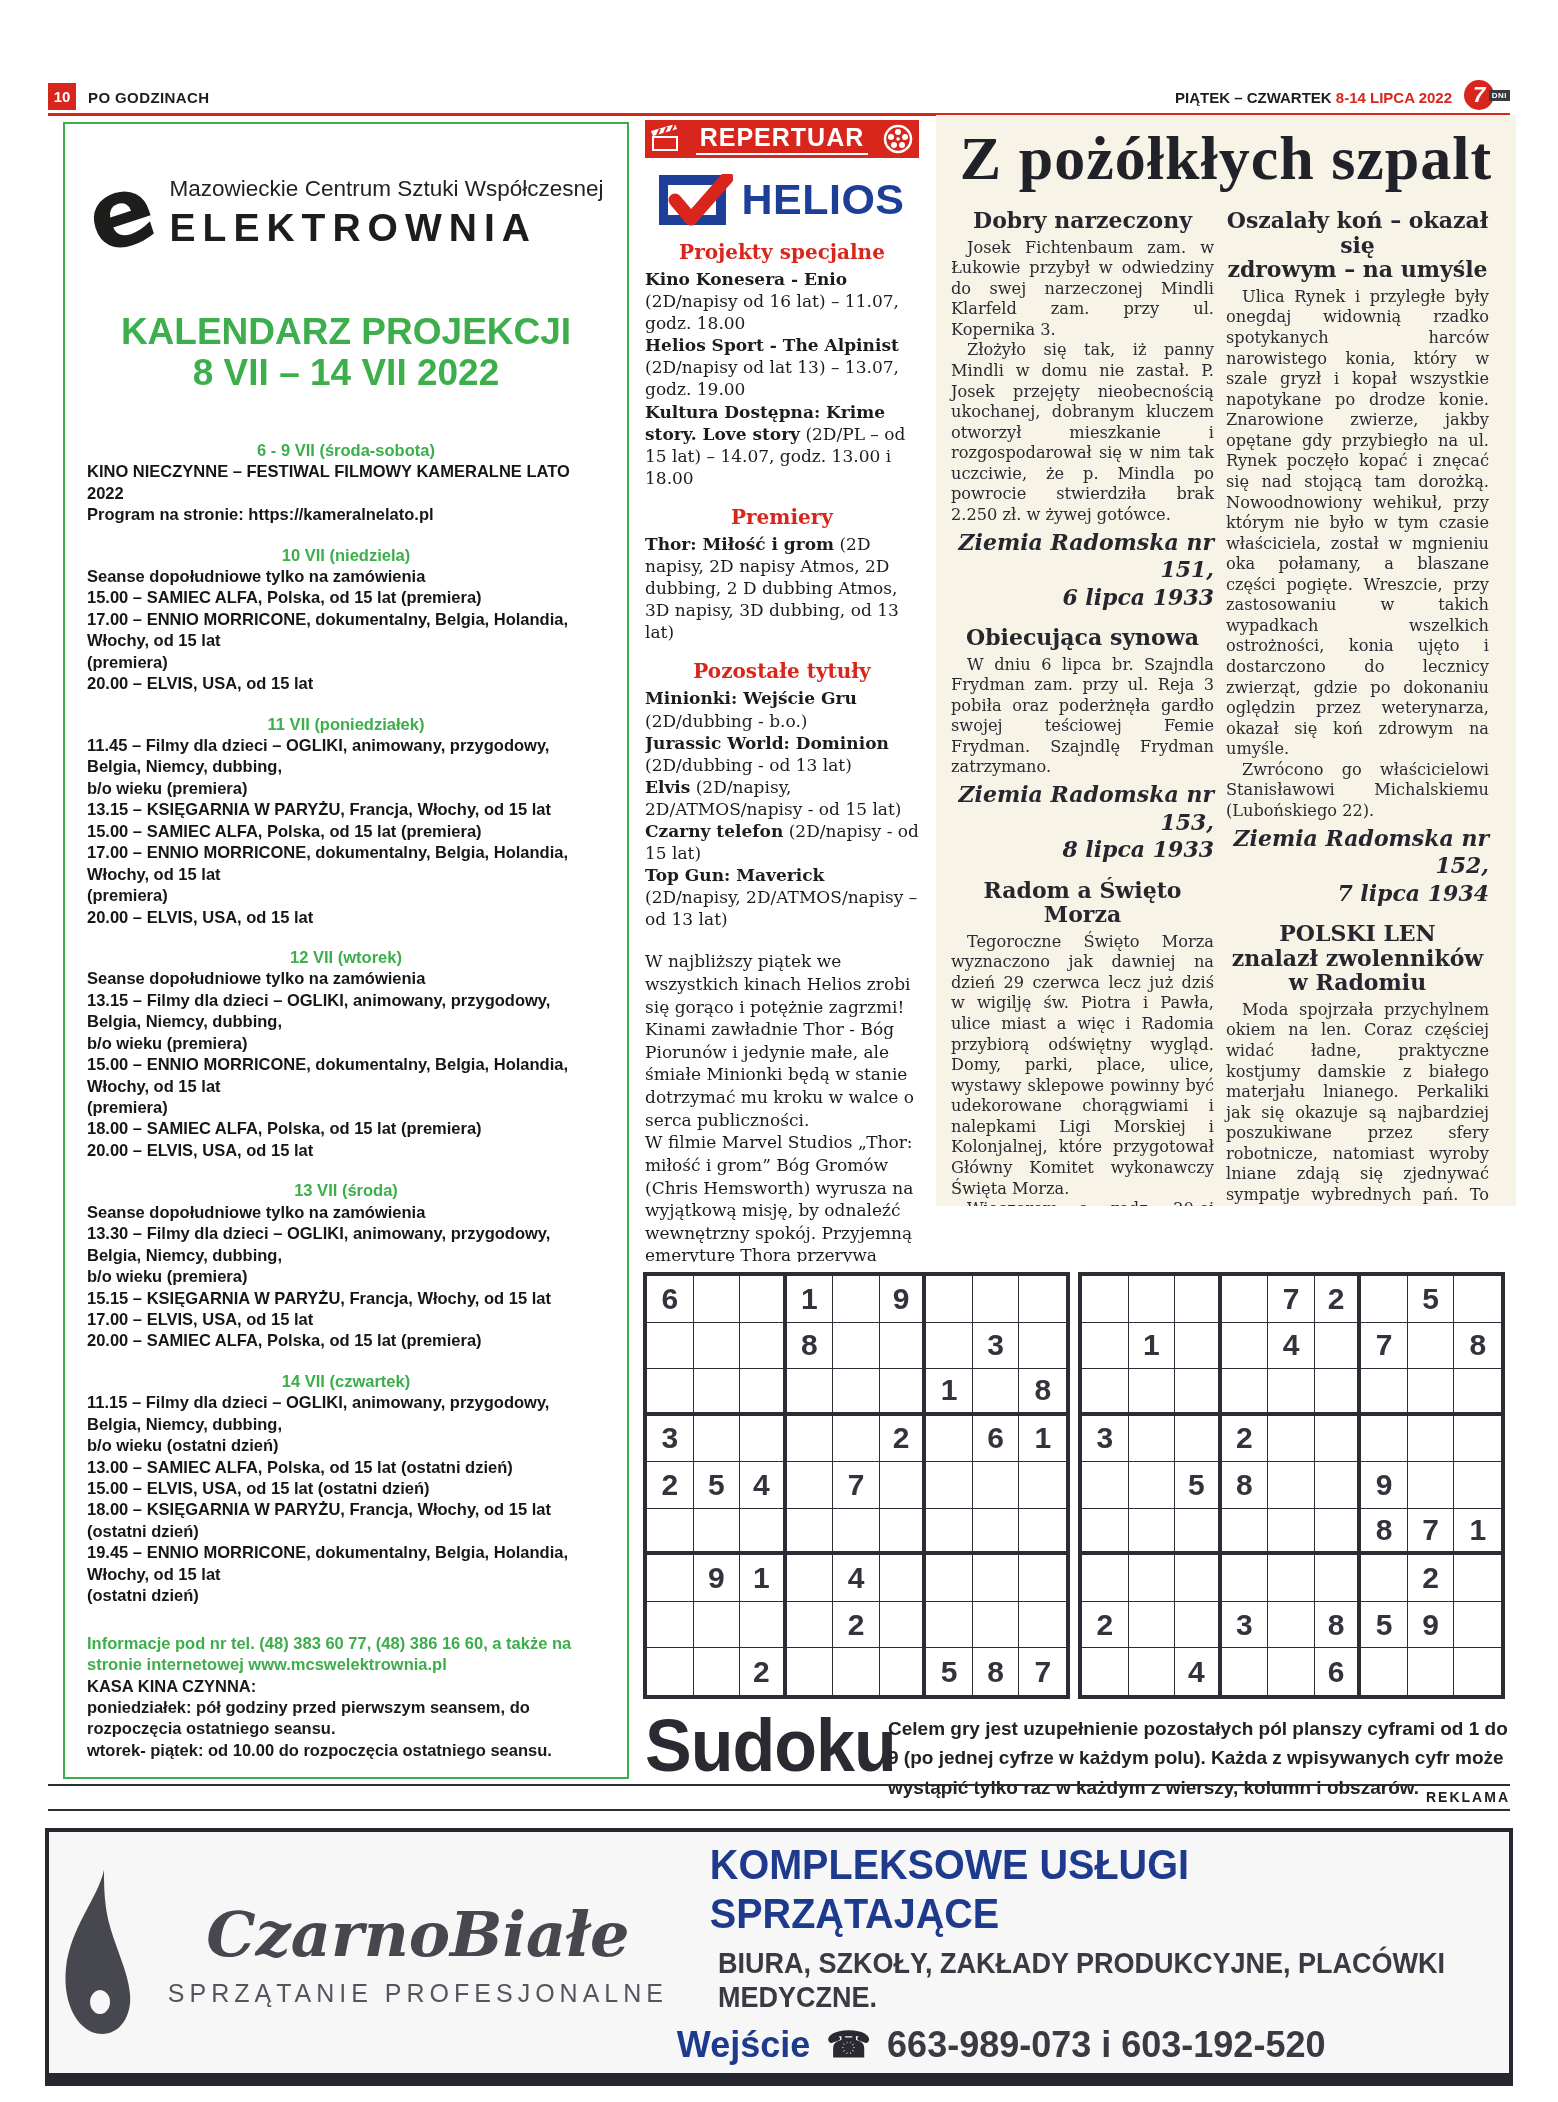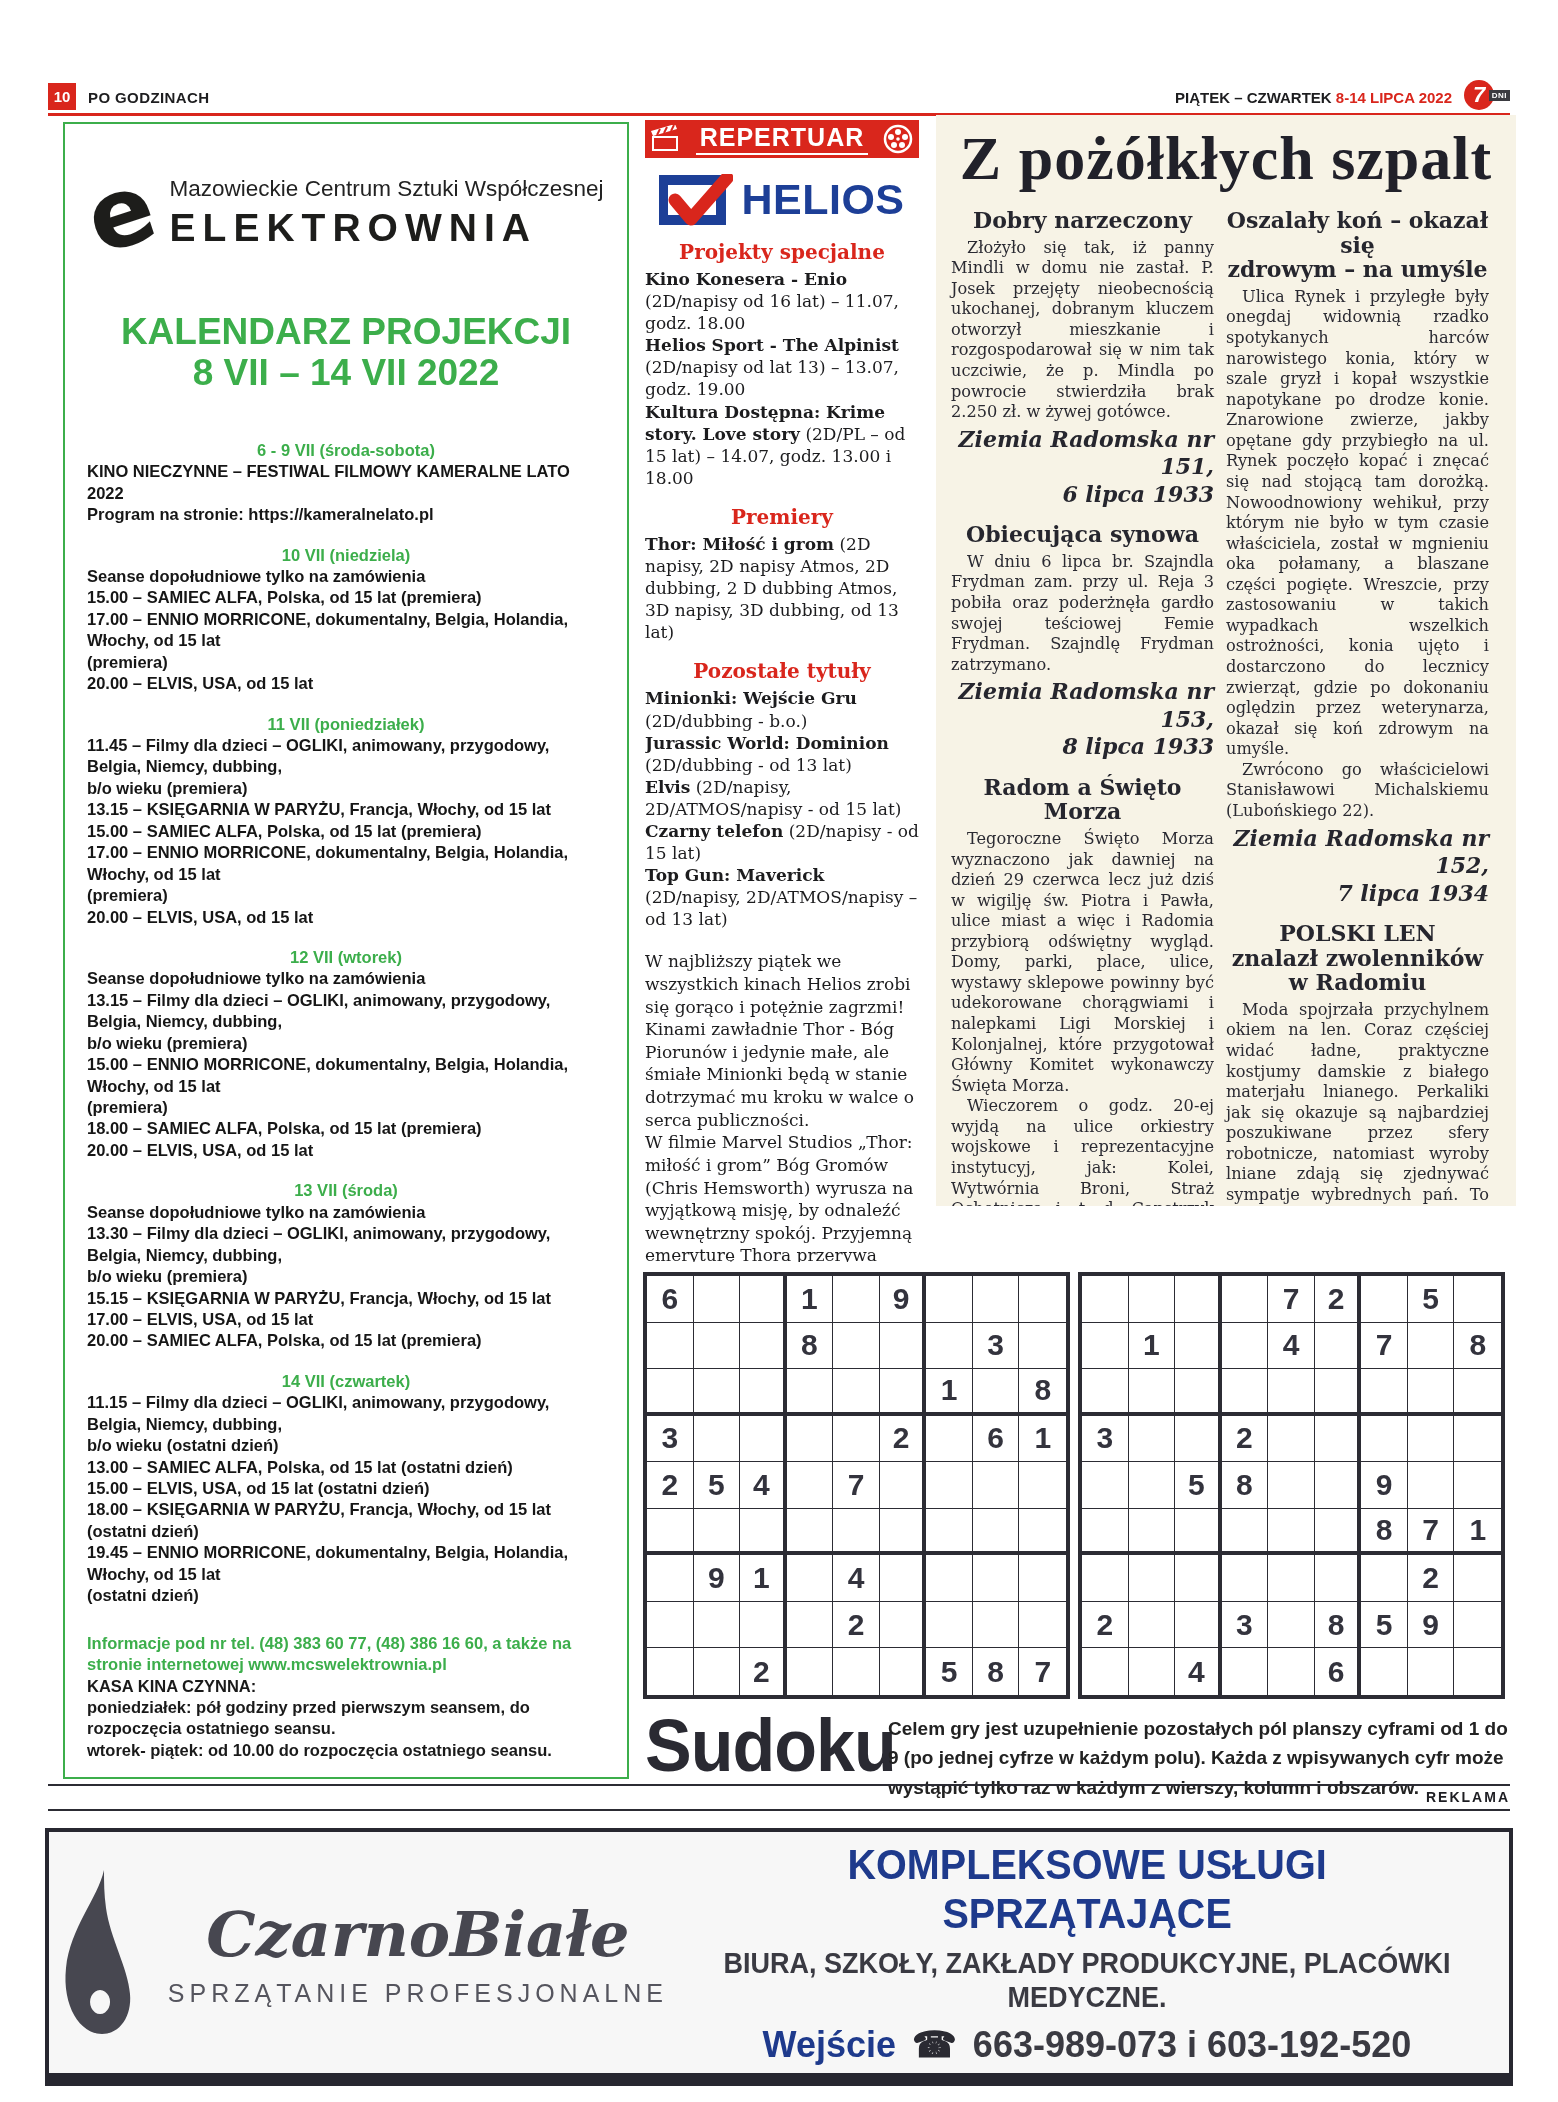--- a/index.html
+++ b/index.html
@@ -81,21 +81,21 @@
   .rek-label{position:absolute;right:48px;top:1789px;font-size:14px;font-weight:bold;letter-spacing:2px;color:#1d1d22;}
   .rek-rule2{position:absolute;left:48px;right:48px;top:1809px;height:2px;background:#2c2c34;}
 
   
   .ad{position:absolute;left:45px;top:1828px;width:1468px;height:258px;border:4px solid #272730;border-bottom-width:13px;
       background:#f7f7f7;box-sizing:border-box;display:flex;align-items:center;}
   .ad-left{width:43%;display:flex;align-items:center;justify-content:center;gap:32px;}
   .ad-brand-wrap{text-align:center;}
   .ad-brand{font-family:"DejaVu Serif",serif;font-style:italic;font-weight:bold;font-size:62px;color:#474750;}
   .ad-brand-sub{font-size:25px;letter-spacing:5px;color:#55555e;margin-top:8px;}
-  .ad-right{flex:1;text-align:center;padding-right:12px;}
+  .ad-right{flex:1;padding-right:12px;}
   .ad-headline{color:#1e3a8c;font-weight:900;font-size:43px;display:inline-block;transform:scaleX(.92);}
   .ad-subline{color:#3a3a42;font-weight:bold;font-size:30px;margin-top:8px;display:inline-block;transform:scaleX(.9);}
   .ad-call{margin-top:10px;font-size:36px;font-weight:bold;}
   .ad-call .navy{color:#1e3a8c;}
   .ad-call .phone{color:#2a2a32;margin:0 6px;}
   .ad-call .nums{color:#3a3a42;}
   .row-line{display:block;}
 </style>
 </head>
 <body>
@@ -236,20 +236,21 @@
         <p>W filmie Marvel Studios „Thor: miłość i grom” Bóg Gromów (Chris Hemsworth) wyrusza na wyjątkową misję, by odnaleźć wewnętrzny spokój. Przyjemną emeryturę Thora przerywa jednak spotkanie z Gorrem Rzeźnikiem Bogów (Christian Bale) - galaktycznym zabójcą, który pragnie zagłady wszystkich wiecznych istot. Aby stawić czoła zagrożeniu, Thor wzywa na pomoc Królową Walkirię (Tessa Thompson), Korga (Taika Waititi) i swoją byłą dziewczynę Jane Foster (Natalie Portman), która z niewiadomych przyczyn potrafi władać jego magicznym młotem Mjolnirem. By odkryć tajemnicę Rzeźnika Bogów i powstrzymać go nim będzie za późno, bohaterowie muszą się zmierzyć z kosmicznymi przeciwnościami.</p>
       </div>
   </div>
 
   <div class="szpalt">
     <div class="szpalt-title">Z pożółkłych szpalt</div>
     <div class="szpalt-cols">
       <div class="szpalt-col">
           <div class="article">
             <h3>Dobry narzeczony</h3>
+            <p>Josek Fichtenbaum zam. w Łukowie przybył w odwiedziny do swej narzeczonej Mindli Klarfeld zam. przy ul. Kopernika 3.</p>
             <p>Złożyło się tak, iż panny Mindli w domu nie zastał. P. Josek przejęty nieobecnością ukochanej, dobranym kluczem otworzył mieszkanie i rozgospodarował się w nim tak uczciwie, że p. Mindla po powrocie stwierdziła brak 2.250 zł. w żywej gotówce.</p>
             <div class="art-src">Ziemia Radomska nr 151,
 6 lipca 1933</div>
           </div>
           <div class="article">
             <h3>Obiecująca synowa</h3>
             <p>W dniu 6 lipca br. Szajndla Frydman zam. przy ul. Reja 3 pobiła oraz poderżnęła gardło swojej teściowej Femie Frydman. Szajndlę Frydman zatrzymano.</p>
             <div class="art-src">Ziemia Radomska nr 153,
 8 lipca 1933</div>
           </div>

